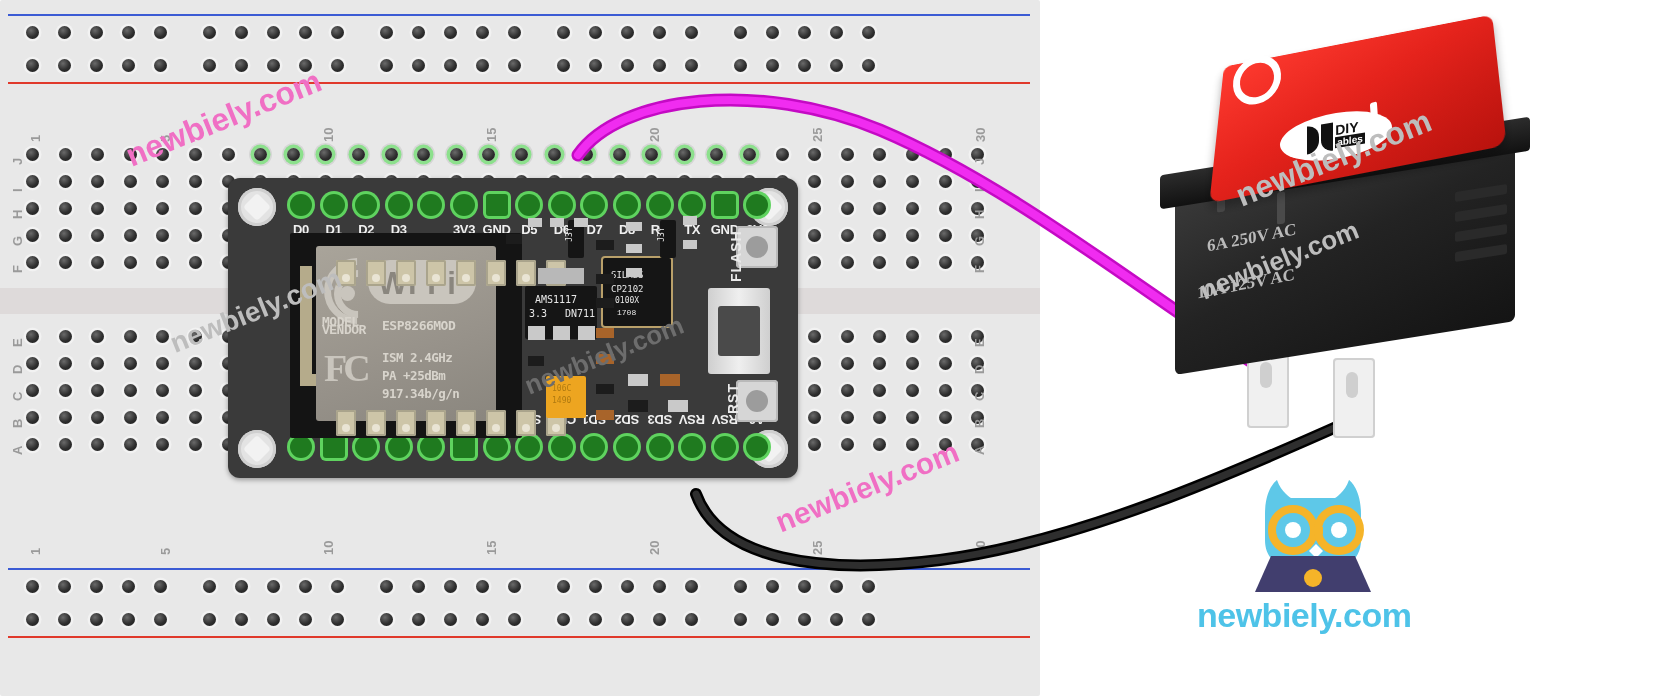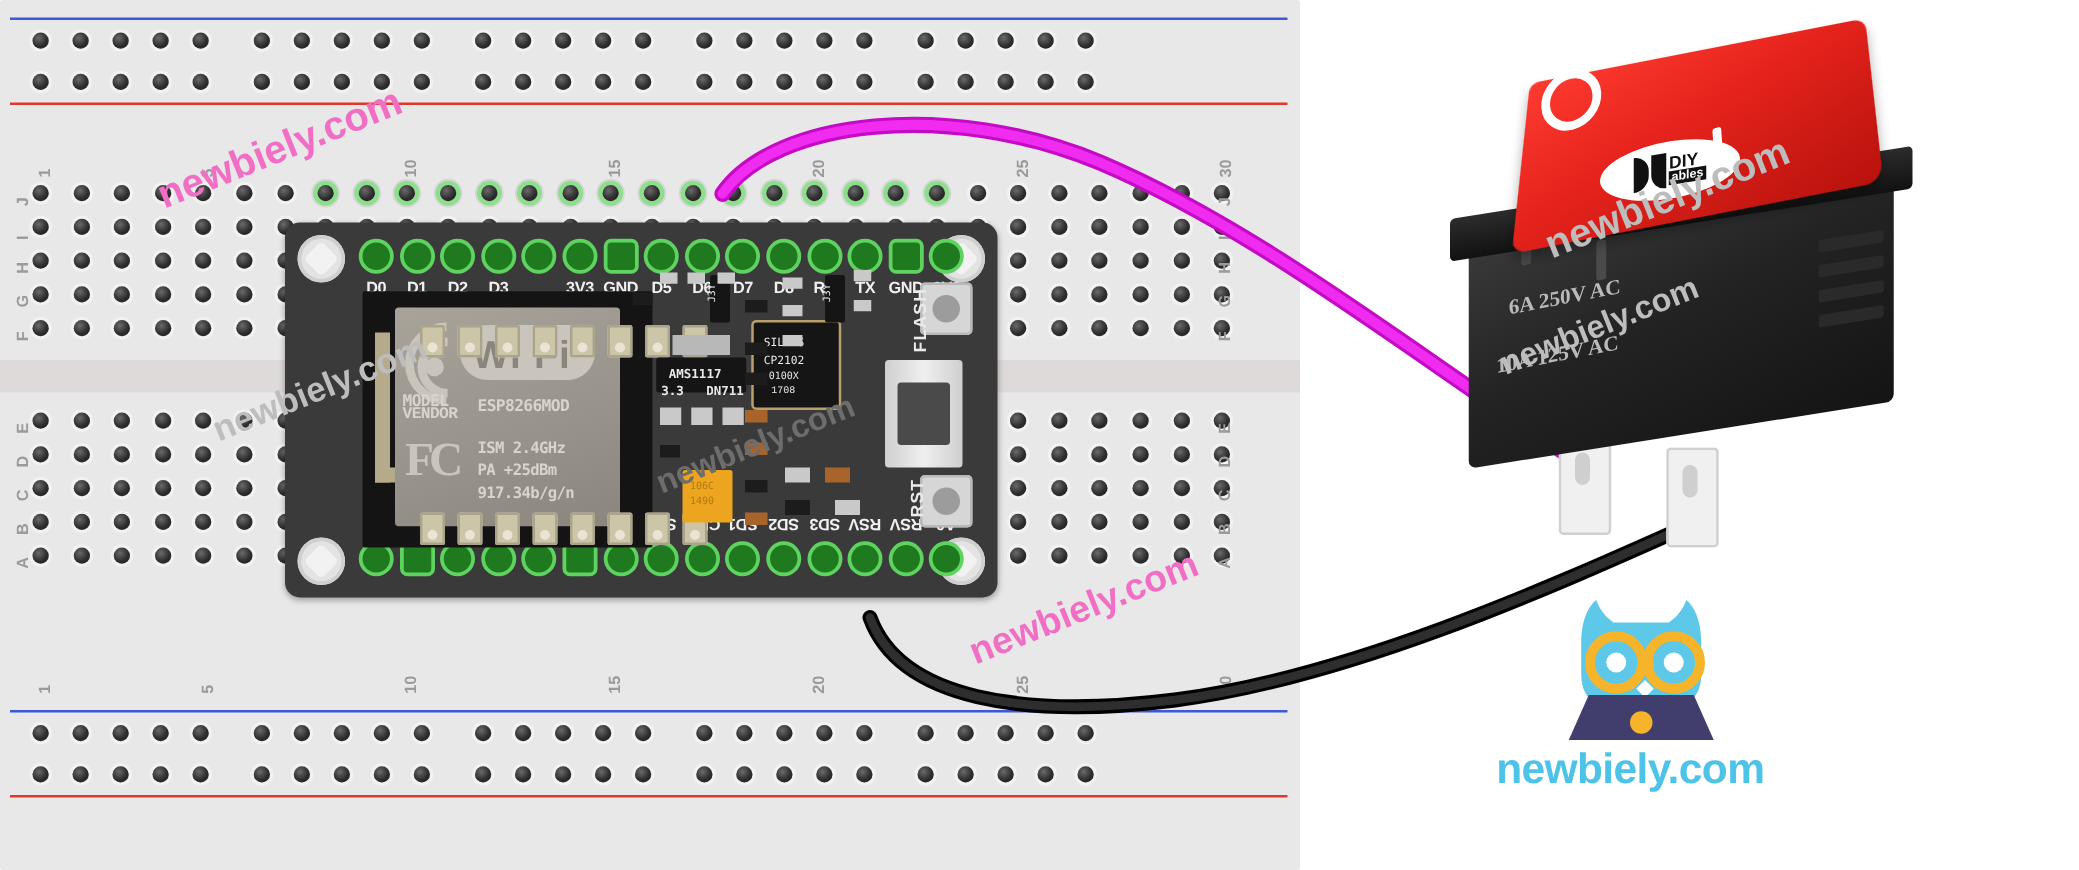--- a/index.html
+++ b/index.html
@@ -769,21 +769,21 @@
           <div style="position: absolute; left: 6px; top: 14px; width: 8px; height: 8px; border-radius: 50%; background: rgb(233, 228, 212);"></div>
         </div>
         <div style="position: absolute; width: 20px; height: 26px; background: rgb(205, 197, 168); border-radius: 2px; left: 288px; top: 232px; box-shadow: rgb(170, 164, 140) 0px 0px 0px 2px inset;">
           <div style="position: absolute; left: 6px; top: 14px; width: 8px; height: 8px; border-radius: 50%; background: rgb(233, 228, 212);"></div>
         </div>
         <div style="position: absolute; width: 20px; height: 26px; background: rgb(205, 197, 168); border-radius: 2px; left: 318px; top: 232px; box-shadow: rgb(170, 164, 140) 0px 0px 0px 2px inset;">
           <div style="position: absolute; left: 6px; top: 14px; width: 8px; height: 8px; border-radius: 50%; background: rgb(233, 228, 212);"></div>
         </div>
       </div>
 
-    <div class="chip" style="left:297px;top:108px;width:72px;height:28px;font-weight:bold;">
+    <div class="chip" style="left:297px;top:108px;width:72px;height:53px;">
       <div class="chiptxt" style="left:10px;top:8px;">AMS1117</div>
       <div class="chiptxt" style="left:4px;top:22px;">3.3</div>
       <div class="chiptxt" style="left:40px;top:22px;">DN711</div>
     </div>
     <div class="smd" style="left:310px;top:90px;width:46px;height:16px;background:#b8b8b8;"></div>
     <div class="smd" style="left:300px;top:148px;width:17px;height:14px;"></div>
     <div class="smd" style="left:325px;top:148px;width:17px;height:14px;"></div>
     <div class="smd" style="left:350px;top:148px;width:17px;height:14px;"></div>
 
     <div class="chip" style="left:375px;top:80px;width:68px;height:68px;box-shadow:0 0 0 2px #b9a06a;">

